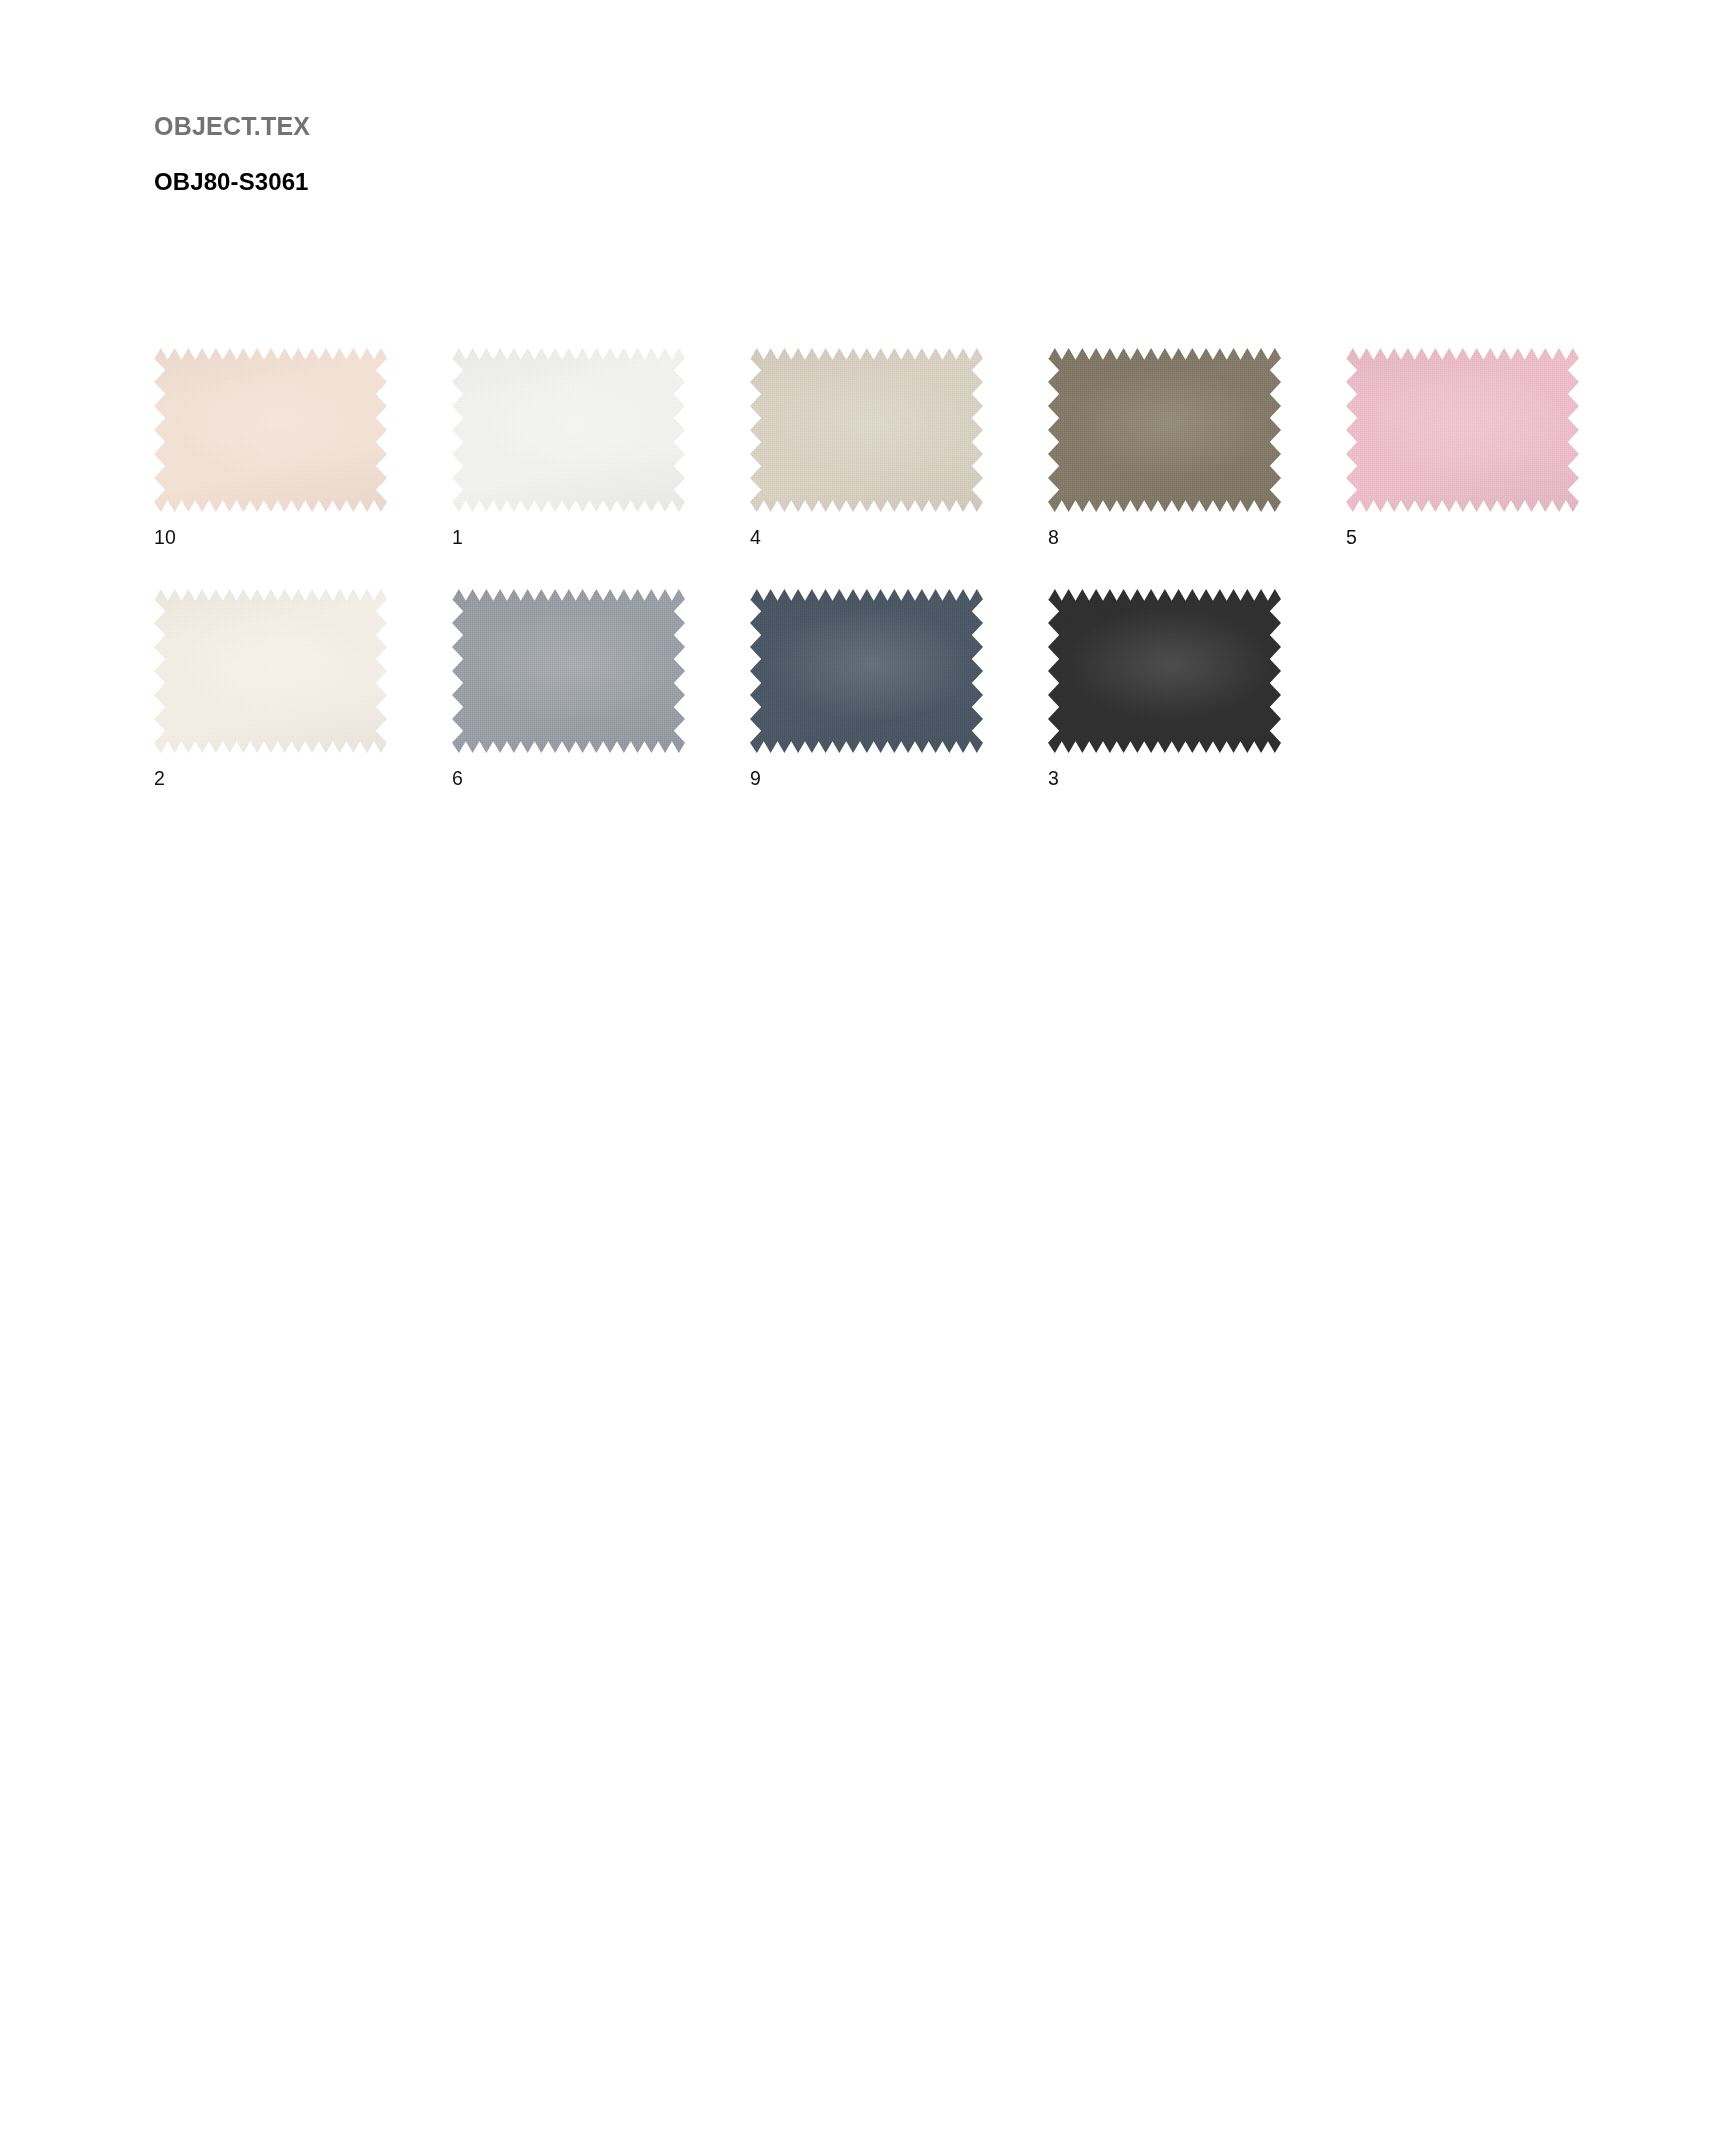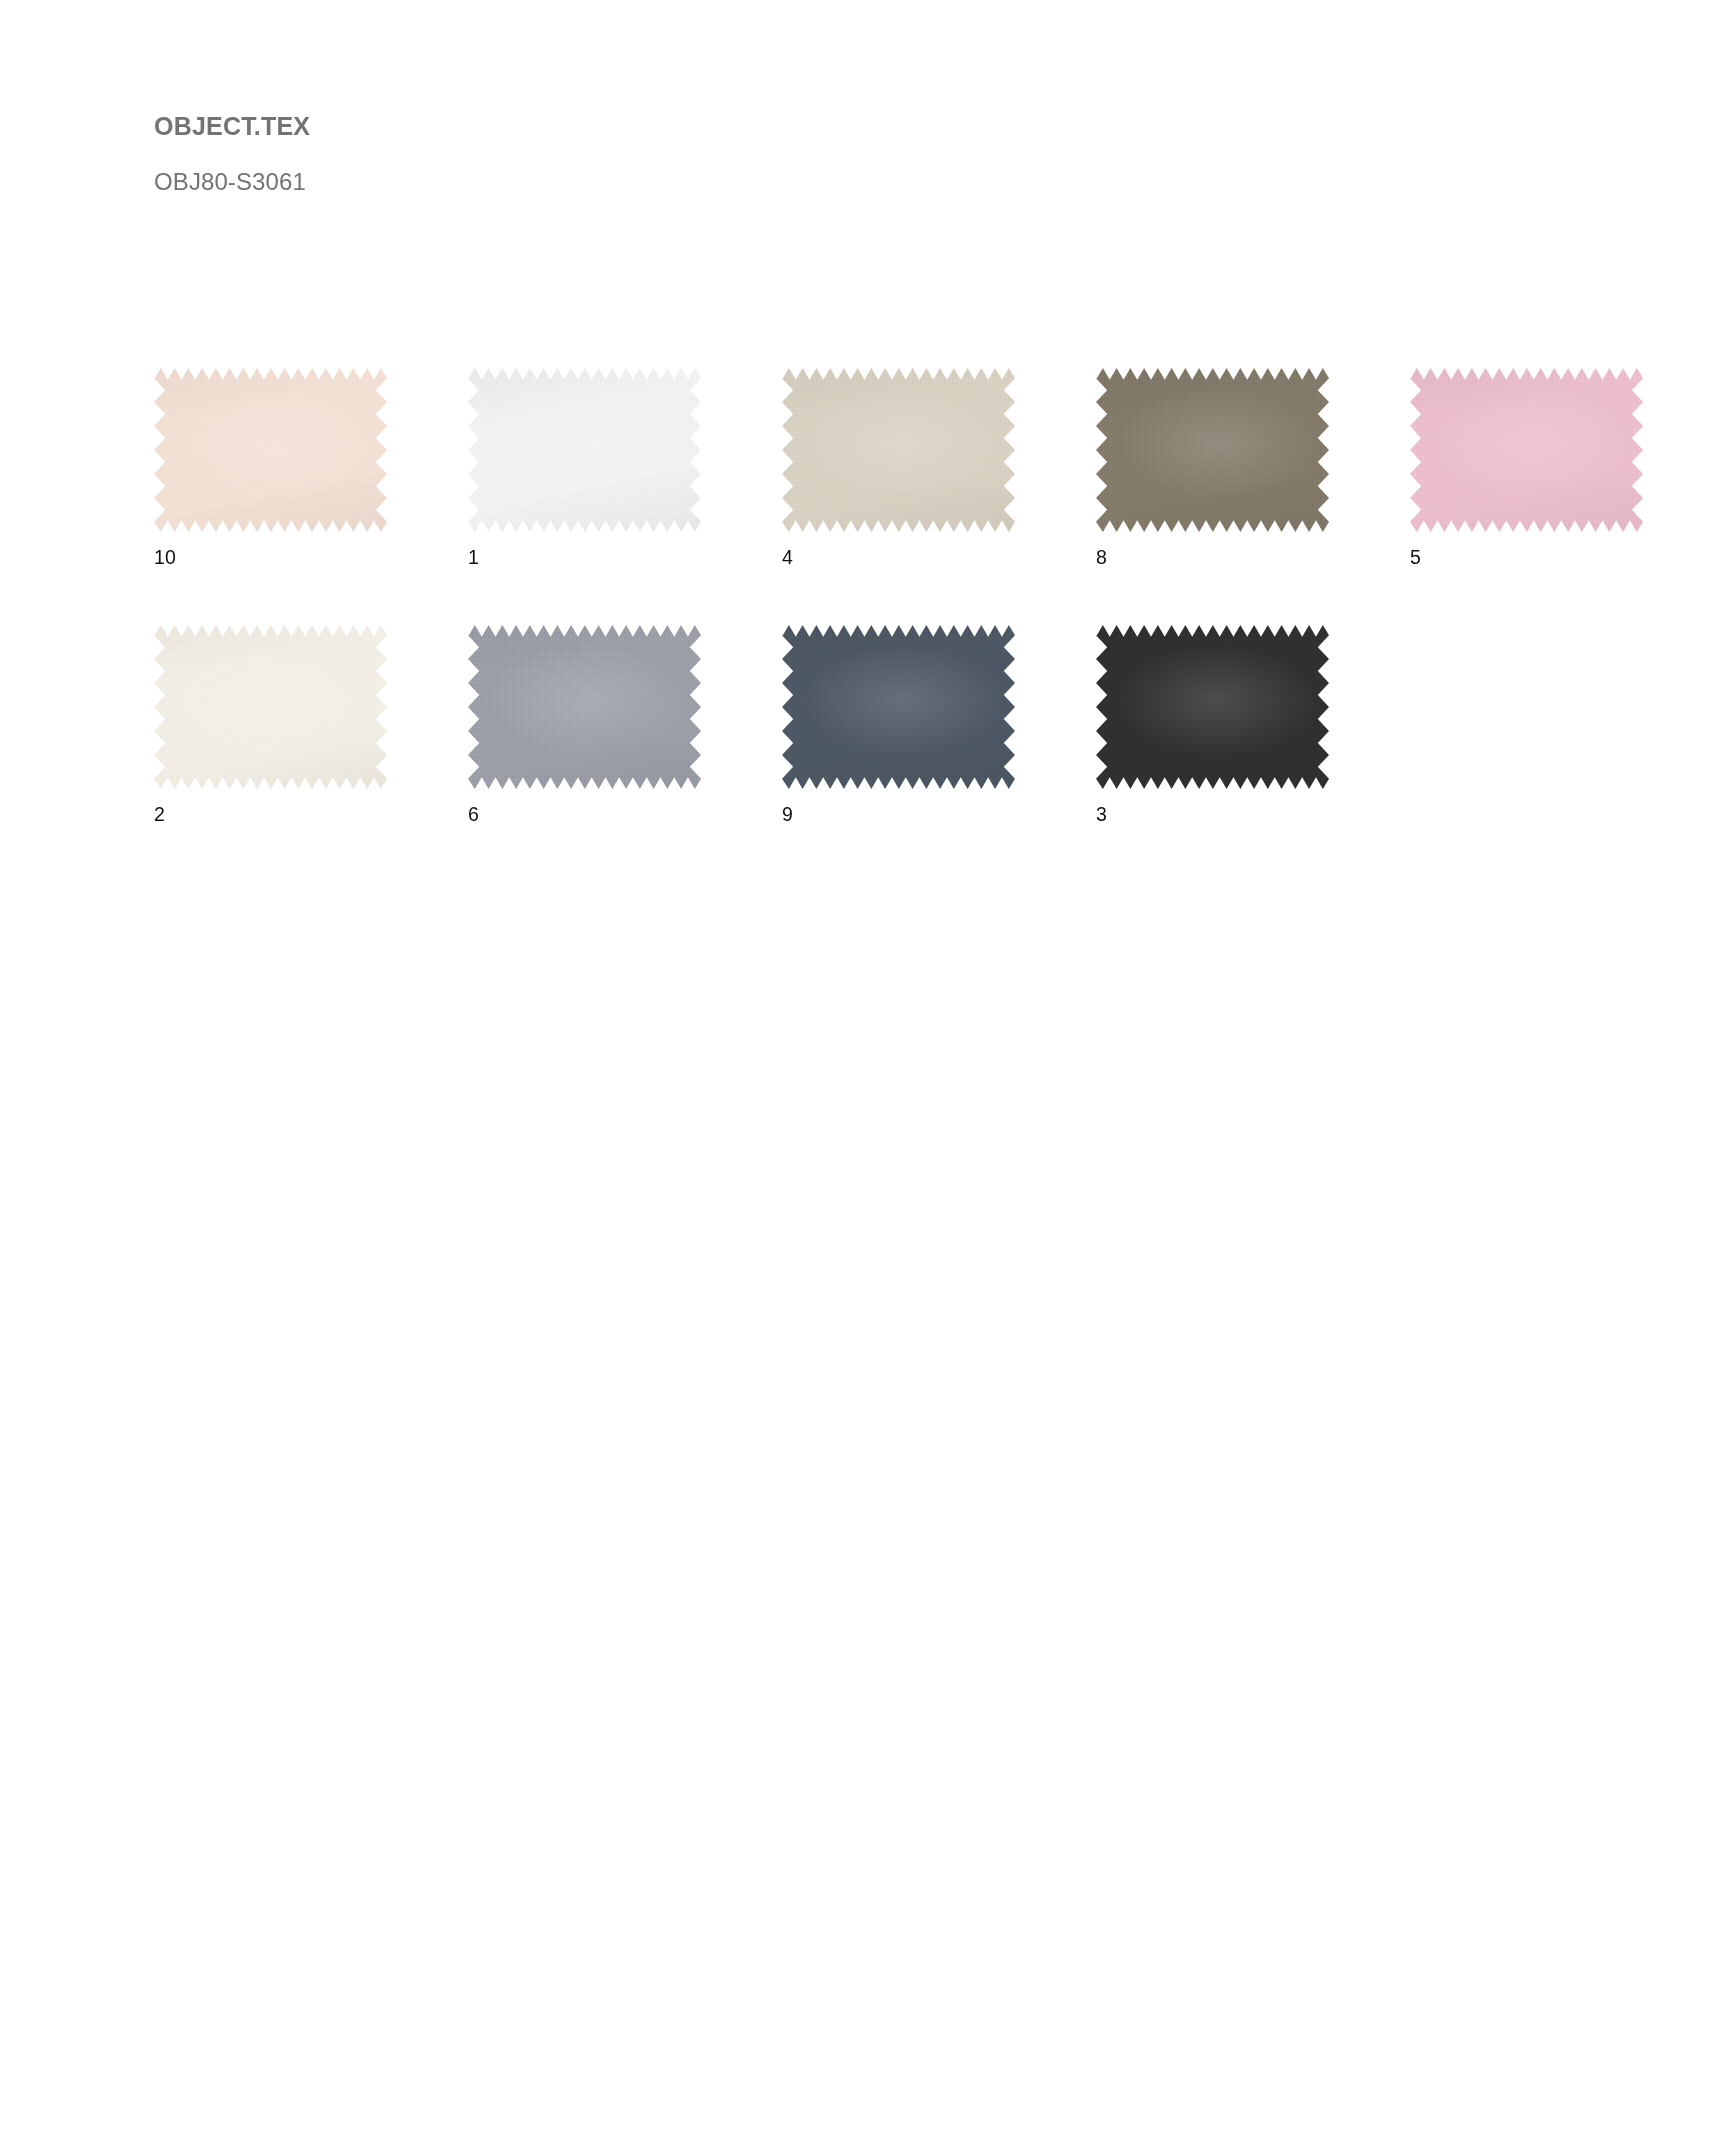--- a/index.html
+++ b/index.html
@@ -35,39 +35,38 @@
     font-size: 25px;
     font-weight: bold;
     letter-spacing: 0.2px;
     line-height: 1;
     color: #737373;
     margin: 0;
     white-space: nowrap;
   }
   .ref-code {
     font-size: 24px;
-    font-weight: normal;
+    font-weight: bold;
     letter-spacing: 0.1px;
     line-height: 1;
-    color: #737373;
+    color: #000000;
     margin: 0;
     padding-top: 31px;
     white-space: nowrap;
   }
 
   
   .swatch-grid {
     position: absolute;
     left: 154px;
-    top: 368px;
+    top: 348px;
     width: 1456px;
     display: grid;
     grid-template-columns: repeat(5, 298px);
     grid-auto-rows: 241px;
-    gap: 16px;
   }
 
   .swatch-cell {
     position: relative;
     width: 298px;
     height: 241px;
   }
 
   .swatch-clip {
     position: relative;

